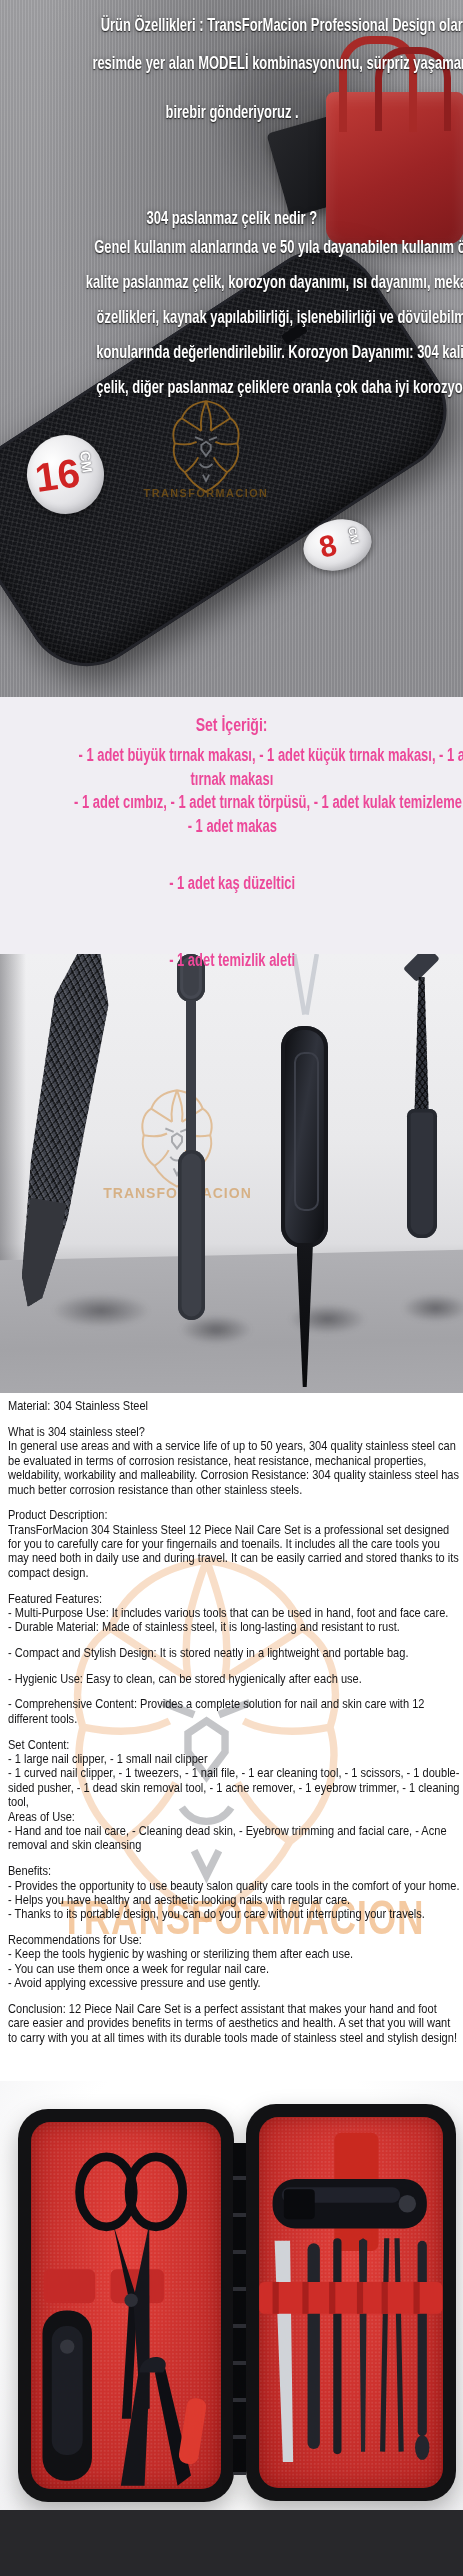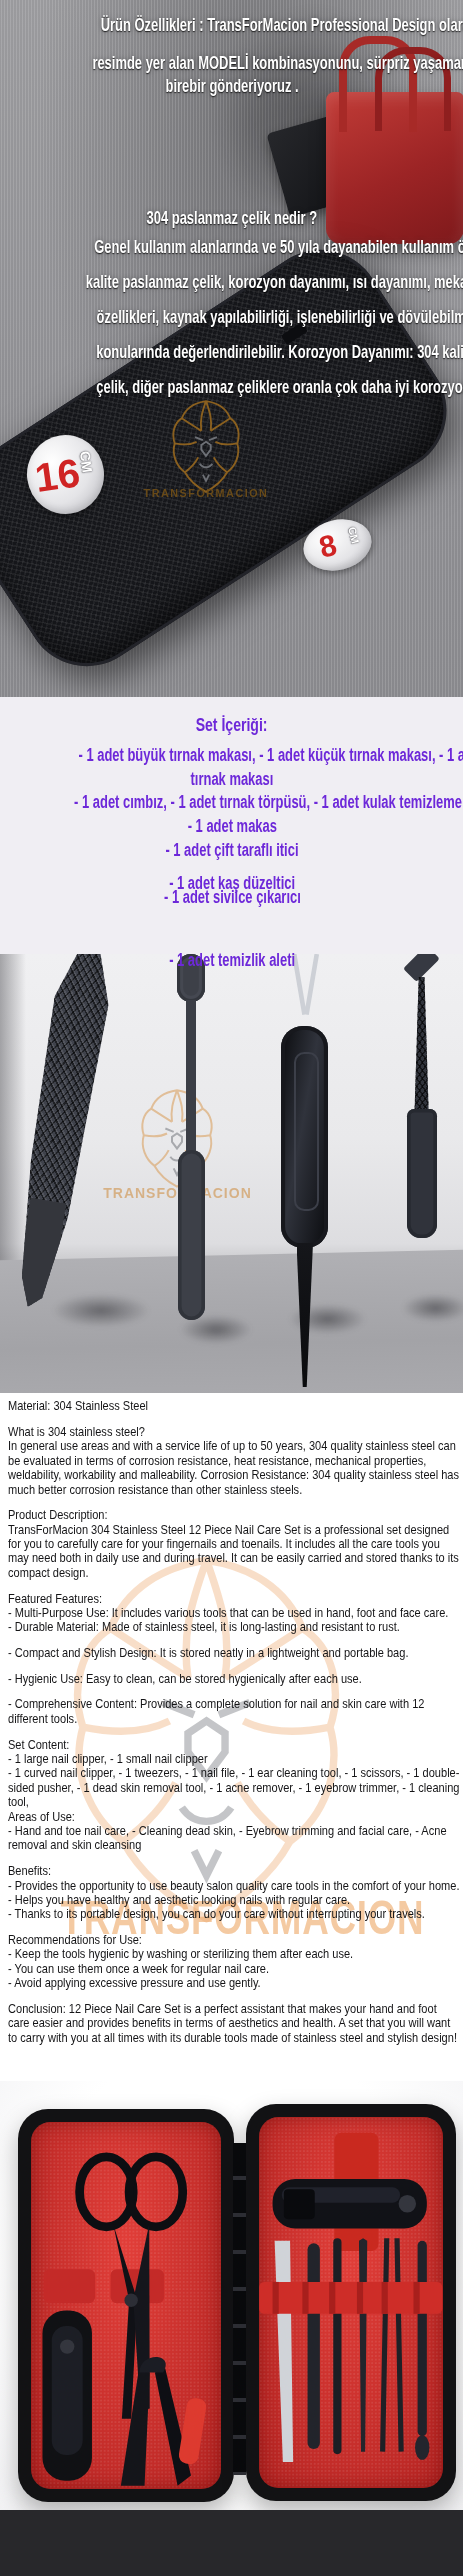--- a/index.html
+++ b/index.html
@@ -38,21 +38,21 @@
          background:radial-gradient(ellipse at 35% 32%,#ffffff,#e4e4e7 55%,#c2c2c7 85%,#ababb0);
          box-shadow:0 2.1px 6.2px rgba(0,0,0,.4),inset 0 -3.1px 7.2px rgba(0,0,0,.12);}
   .bnum{position:absolute;font-weight:bold;color:#cf2424;line-height:1;}
   .bcm{position:absolute;writing-mode:vertical-rl;font-weight:bold;color:#fff;
        text-shadow:0 0 2.1px rgba(90,90,95,.9),0 0.5px 1px rgba(60,60,65,.8);line-height:1;}
   #logo1{position:absolute;left:164px;top:398px;width:84px;height:97px;color:#94661f;opacity:.92;}
   #logotext1{position:absolute;left:77px;top:487px;width:258px;text-align:center;
              font-size:10.8px;font-weight:bold;letter-spacing:1.5px;color:#6d4d18;opacity:.95;}
   
   #listbg{top:697px;height:258px;background:#f0eef3;}
-  .tline{position:absolute;left:0;width:464px;text-align:center;color:#6d28d9;font-weight:bold;font-size:17.5px;}
+  .tline{position:absolute;left:0;width:464px;text-align:center;color:#ec4899;font-weight:bold;font-size:17.5px;}
   .thead{font-size:19px;}
   
   #tools{top:954px;height:439px;
      background:linear-gradient(180deg,#f0f0f2 0%,#e9e9eb 42%,#dddde0 66%,#cfcfd2 69%);}
   #floor1{position:absolute;left:-5.2px;top:301px;width:474px;height:149px;
      background:linear-gradient(180deg,#b0b0b4,#a3a3a7 60%,#aaaaae);transform:skewY(-1.3deg);}
   .lband{position:absolute;left:0;top:0;width:26px;height:439px;background:linear-gradient(90deg,rgba(70,70,75,.45),rgba(0,0,0,0));}
   .tsh{position:absolute;background:radial-gradient(closest-side,rgba(35,35,40,.5),rgba(0,0,0,0));filter:blur(2.6px);}
   #t1{position:absolute;left:61px;top:-3.1px;width:58px;height:361px;transform:rotate(9deg);transform-origin:top center;
       background-color:#3f424b;
@@ -119,21 +119,21 @@
     <div class="bag"></div>
     <div id="case1" class="carbon"></div>
     <div id="clasp1"></div>
     <svg id="logo1" viewBox="0 0 100 124">
         <use href="#lionsym"></use>
       </svg>
     <div id="logotext1">TRANSFORMACION</div>
 
     <div class="hline" style="top:14.4px"><span class="cx">Ürün Özellikleri : TransForMacion Professional Design olarak tasarladığımız,</span></div>
     <div class="hline" style="top:52px"><span class="cx">resimde yer alan MODELİ kombinasyonunu, sürpriz yaşamamanız için</span></div>
-    <div class="hline" style="top:75px"><span class="cx">birebir gönderiyoruz .</span></div>
+    <div class="hline" style="top:101px"><span class="cx">birebir gönderiyoruz .</span></div>
     <div class="hline" style="top:207px"><span class="cx">304 paslanmaz çelik nedir ?</span></div>
     <div class="hline" style="top:236px"><span class="cx">Genel kullanım alanlarında ve 50 yıla dayanabilen kullanım ömrüylr, 304</span></div>
     <div class="hline" style="top:271px"><span class="cx">kalite paslanmaz çelik, korozyon dayanımı, ısı dayanımı, mekanik</span></div>
     <div class="hline" style="top:306px"><span class="cx">özellikleri, kaynak yapılabilirliği, işlenebilirliği ve dövülebilmeye yatkınlığı</span></div>
     <div class="hline" style="top:341px"><span class="cx">konularında değerlendirilebilir. Korozyon Dayanımı: 304 kalite paslanmaz</span></div>
     <div class="hline" style="top:376px"><span class="cx">çelik, diğer paslanmaz çeliklere oranla çok daha iyi korozyon dayanımına</span></div>
 
     <div class="badge" style="left:27px;top:435px;width:77px;height:79px;transform:rotate(-8deg);">
       <div class="bnum" style="left:8.2px;top:18.5px;font-size:40px;">16</div>
       <div class="bcm" style="right:9.3px;top:18.5px;font-size:14px;">CM</div>
@@ -143,22 +143,20 @@
       <div class="bcm" style="right:11.3px;top:11.3px;font-size:10.8px;">CM</div>
     </div>
   </div>
 
   <div id="listbg" class="sec"></div>
   <div class="tline thead" style="top:714px"><span class="cx74">Set İçeriği:</span></div>
   <div class="tline" style="top:745px"><span class="cx74">- 1 adet büyük tırnak makası, - 1 adet küçük tırnak makası, - 1 adet eğimli</span></div>
   <div class="tline" style="top:769px"><span class="cx74">tırnak makası</span></div>
   <div class="tline" style="top:792px"><span class="cx74">- 1 adet cımbız, - 1 adet tırnak törpüsü, - 1 adet kulak temizleme aracı</span></div>
   <div class="tline" style="top:816px"><span class="cx74">- 1 adet makas</span></div>
-  <div class="tline" style="top:840px"><span class="cx74">- 1 adet çift taraflı itici</span></div>
-  <div class="tline" style="top:887px"><span class="cx74">- 1 adet sivilce çıkarıcı</span></div>
   <div class="tline" style="top:873px"><span class="cx74">- 1 adet kaş düzeltici</span></div>
   <div class="tline" style="top:950px;z-index:5"><span class="cx74">- 1 adet temizlik aleti</span></div>
 
   <div id="tools" class="sec">
     <div class="lband"></div>
     <div id="floor1"></div>
     <svg style="position:absolute;left:133px;top:133px;width:88px;height:103px;color:#d99b55;opacity:.55" viewBox="0 0 100 124">
         <use href="#lionsym"></use>
       </svg>
     <div class="wmtext" style="left:103px;top:231px;width:149px;font-size:14px;letter-spacing:1px">TRANSFORMACION</div>

